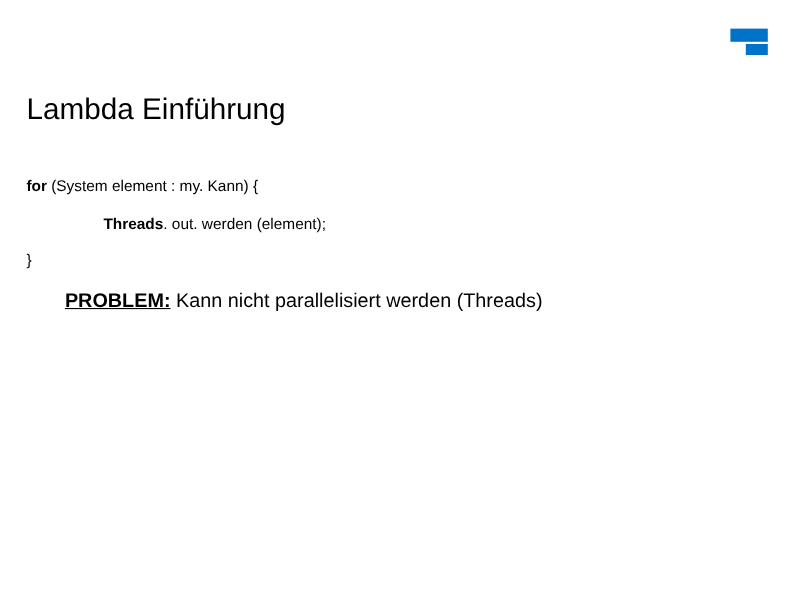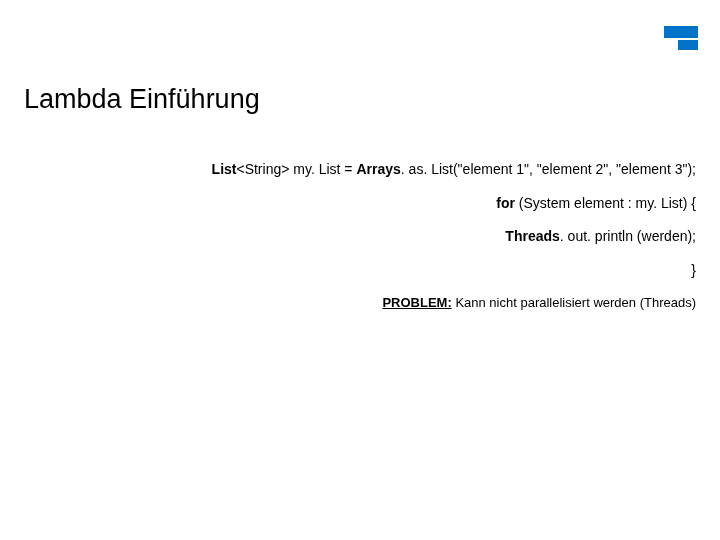--- a/index.html
+++ b/index.html
@@ -1,50 +1,47 @@
 <!DOCTYPE html>
 <html><head>
 <meta charset="utf-8">
 <style>
-  * { margin: 0; padding: 0; box-sizing: border-box; text-align: right; }
+  * { margin: 0; padding: 0; box-sizing: border-box; }
   html, body { width: 720px; height: 540px; background: #fff; font-family: Arial, Helvetica, sans-serif; color: #000; }
   .slide { position: relative; width: 720px; height: 540px; }
   .logo { position: absolute; top: 26px; right: 22px; }
   .logo-top { width: 34px; height: 12px; background: #0073c8; }
   .logo-bot { width: 20px; height: 10px; background: #0073c8; margin-left: 14px; margin-top: 2px; }
   .title { position: absolute; top: 84px; left: 24px; font-size: 27px; font-weight: 400; letter-spacing: 0; }
   .content { position: absolute; top: 160px; left: 24px; right: 24px; font-size: 14px; line-height: 1.4; }
   .codeblock p { margin-bottom: 14px; }
   .indent1 { padding-left: 70px; }
   .bold { font-weight: 700; }
-  .problem { margin-top: 12px; font-size: 13px; }
+  .problem { margin-top: 12px; font-size: 18px; margin-left: 35px; }
   .problem .label { font-weight: 700; text-decoration: underline; }
 </style>
 </head>
 <body>
 
 <div class="slide">
 
   <div class="logo">
     <div class="logo-top"></div>
     <div class="logo-bot"></div>
   </div>
 
   <h1 class="title">Lambda Einführung</h1>
 
   <div class="content">
     <div class="codeblock">
       <p>
-        <span class="bold">List</span><span>&lt;String&gt;</span><span> my. List = </span><span class="bold">Arrays</span><span>. as. List("element 1", "element 2", "element 3");</span>
-      </p>
-      <p>
-        <span class="bold">for </span><span>(System </span><span>element : my. List) {</span>
+        <span class="bold">for </span><span>(System </span><span>element : my. Kann) {</span>
       </p>
       <p class="indent1">
-        <span class="bold">Threads</span><span>. out. println (werden);</span>
+        <span class="bold">Threads</span><span>. out. werden (element);</span>
       </p>
       <p>}</p>
     </div>
 
     <p class="problem">
       <span class="label">PROBLEM:</span><span> Kann nicht parallelisiert werden (Threads)</span>
     </p>
   </div>
 
 </div>

